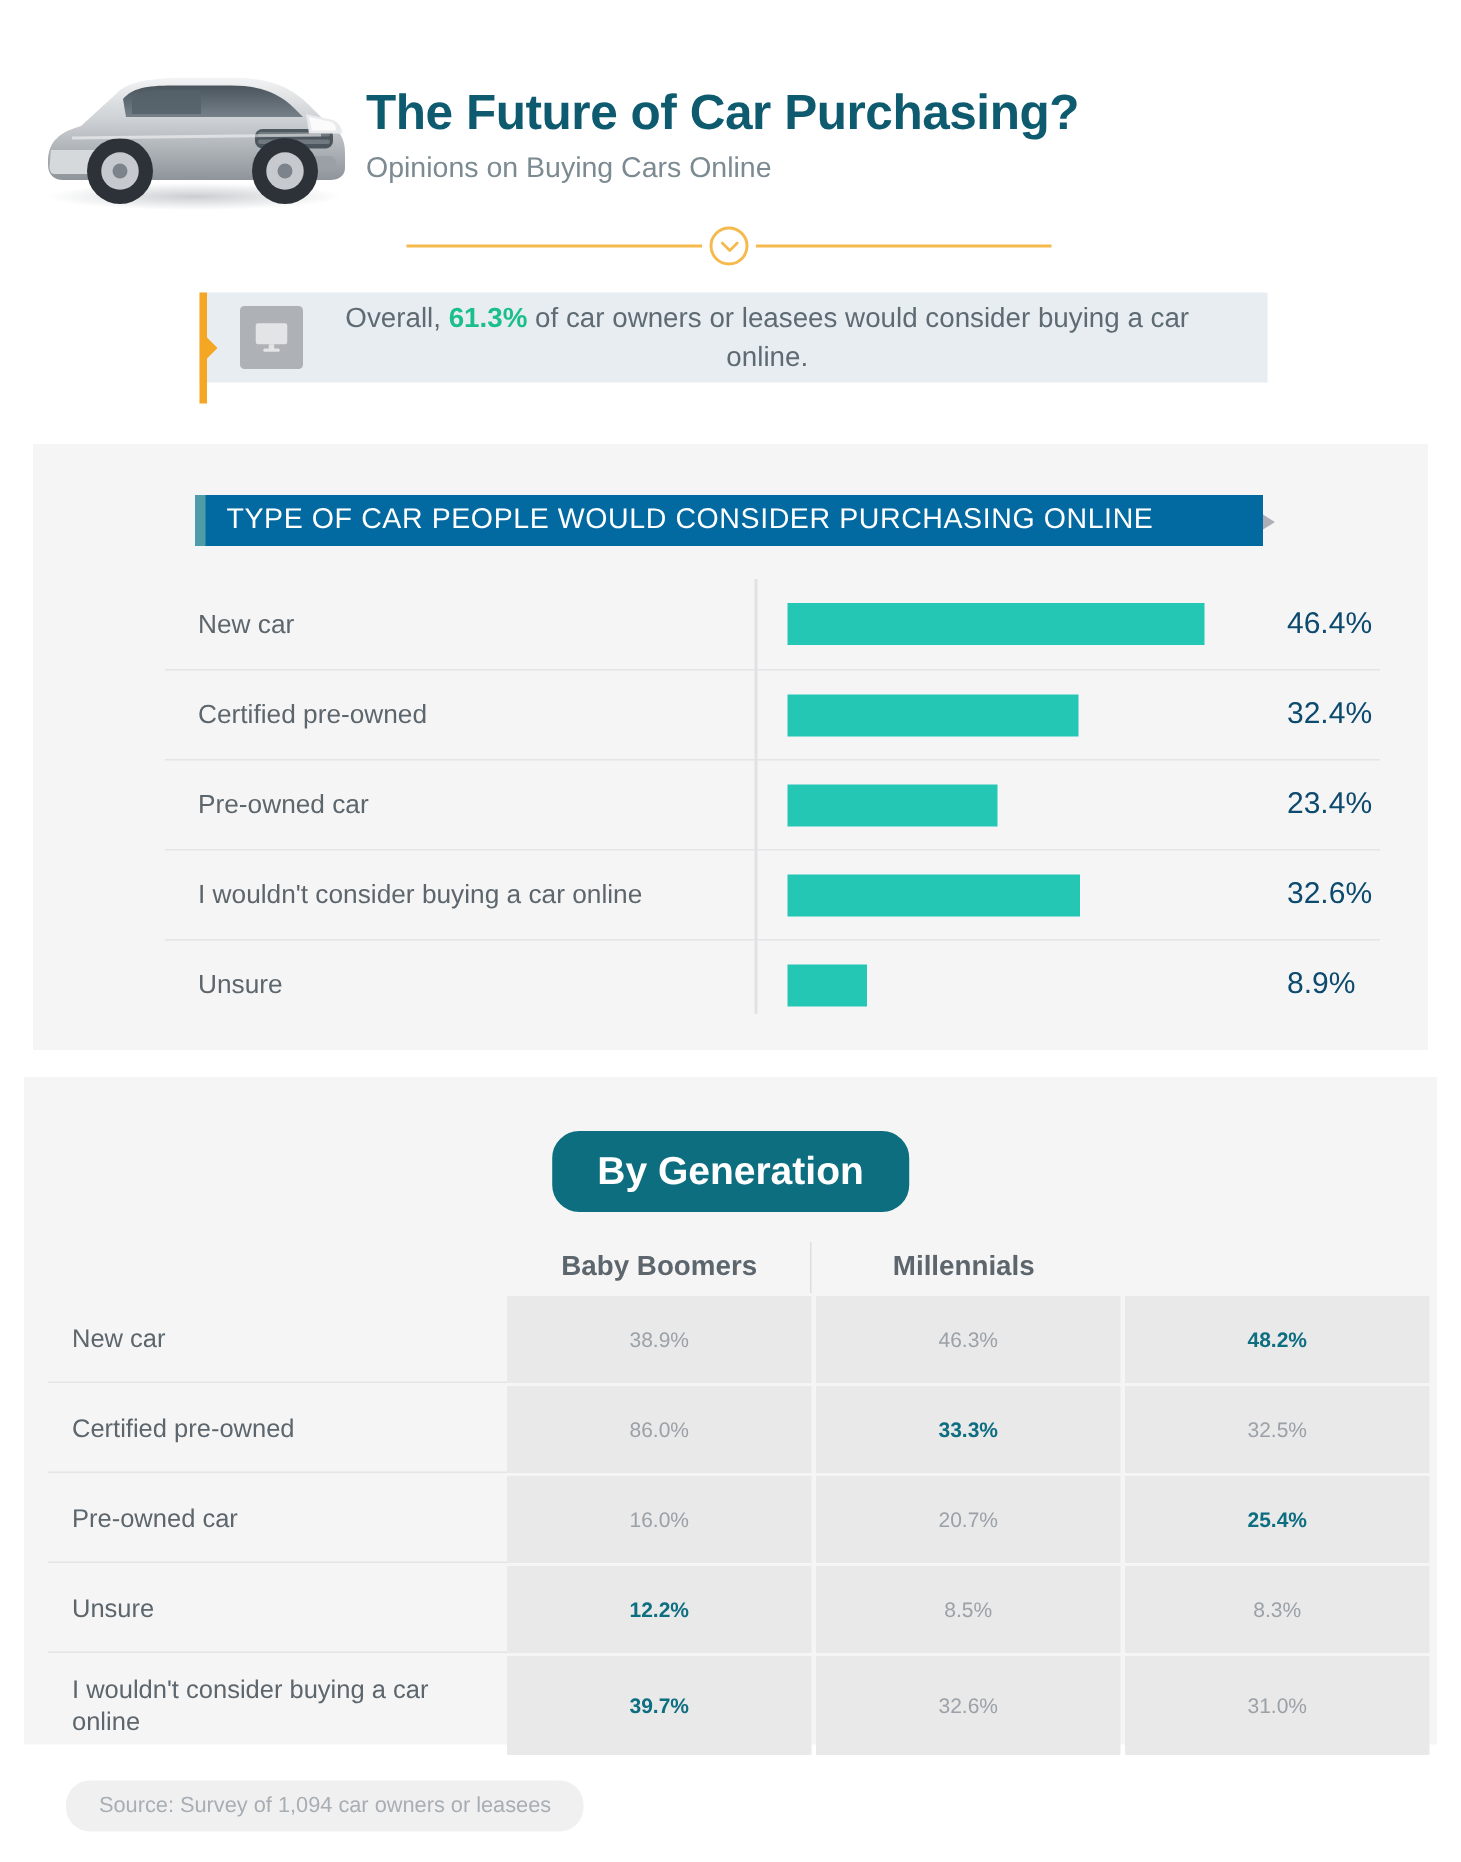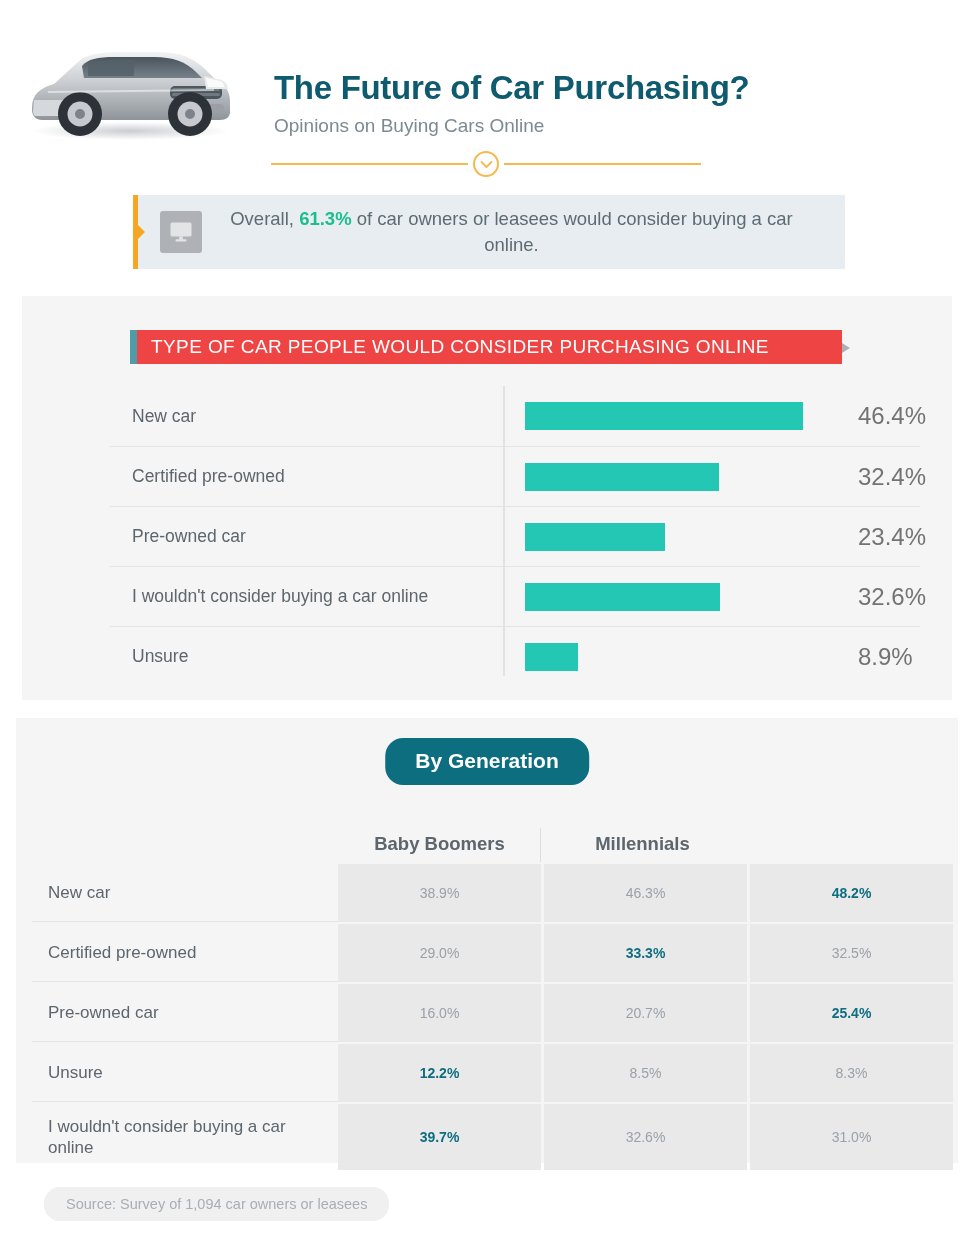--- a/index.html
+++ b/index.html
@@ -11,21 +11,21 @@
     -webkit-font-smoothing: antialiased;
   }
   .page { position: relative; width: 974px; height: 1241px; overflow: hidden; }
 
   
   .header { position: relative; height: 180px; }
   .car-illustration {
     position: absolute; left: 18px; top: 32px;
     width: 220px; height: 110px;
   }
-  .title-block { position: absolute; left: 274px; top: 57px; margin-top: 13px; }
+  .title-block { position: absolute; left: 244px; top: 57px; }
   .main-title {
     font-size: 33px; font-weight: bold; color: #0E5A6E;
     letter-spacing: -0.3px; line-height: 1.12;
   }
   .sub-title {
     font-size: 19px; color: #7C8A92; margin-top: 8px; letter-spacing: 0px;
   }
   .divider-row {
     position: absolute; left: 271px; top: 150px;
     width: 430px; height: 28px;
@@ -36,21 +36,21 @@
     width: 26px; height: 26px; border-radius: 50%;
     border: 2px solid #F6B94D; background: #ffffff;
     display: flex; align-items: center; justify-content: center;
     margin: 0 5px; flex: 0 0 auto;
   }
   .divider-badge svg { display: block; }
 
   
   .callout {
     position: absolute; left: 133px; top: 195px;
-    width: 712px; height: 74px;
+    width: 712px; height: 60px;
     background: #E8EDF1;
     display: flex; align-items: center;
   }
   .callout-accent {
     position: absolute; left: 0; top: 0; width: 5px; height: 74px;
     background: #F5A623;
   }
   .callout-accent::after {
     content: ""; position: absolute; left: 5px; top: 30px;
     width: 0; height: 0;
@@ -69,21 +69,21 @@
   .callout-text b { color: #1BBF8C; font-weight: bold; }
 
   
   .chart-panel {
     position: absolute; left: 22px; top: 296px;
     width: 930px; height: 404px; background: #F5F5F6;
   }
   .chart-title-bar {
     position: absolute; left: 108px; top: 34px;
     width: 712px; height: 34px;
-    background: #ef4444; display: flex; align-items: center;
+    background: #0369a1; display: flex; align-items: center;
   }
   .chart-title-bar::after {
     content: ""; position: absolute; right: -8px; top: 13px;
     width: 0; height: 0;
     border-top: 5px solid transparent; border-bottom: 5px solid transparent;
     border-left: 8px solid #ACAFB5;
   }
   .chart-title-accent {
     width: 7px; height: 34px; background: #4E9CA8; flex: 0 0 auto;
   }
@@ -101,36 +101,36 @@
     flex: 0 0 auto;
   }
   .chart-row .bartrack {
     width: 295px; flex: 0 0 auto; position: relative; height: 60px;
   }
   .chart-row .bar {
     position: absolute; left: 0; top: 16px; height: 28px;
     background: #24C6B4;
   }
   .chart-row .barvalue {
-    font-size: 24px; color: #737373; padding-left: 38px; flex: 0 0 auto;
+    font-size: 20px; color: #0c4a6e; padding-left: 38px; flex: 0 0 auto;
   }
   .axis-line {
     position: absolute; left: 503px; top: 386px; width: 2px; height: 290px;
     background: #E2E2E4;
   }
 
   
   .gen-panel {
     position: absolute; left: 16px; top: 718px;
     width: 942px; height: 445px; background: #F5F5F6;
   }
   .gen-badge {
-    position: absolute; left: 50%; transform: translateX(-50%); top: 16px;
+    position: absolute; left: 50%; transform: translateX(-50%); top: 32px;
     background: #0D6E80; color: #ffffff;
-    font-size: 21px; font-weight: bold;
+    font-size: 26px; font-weight: bold;
     padding: 11px 30px 12px; border-radius: 22px;
     border: 4px solid #F5F5F6;
     box-shadow: 0 0 0 4px #F5F5F6;
   }
 
   .table { position: absolute; left: 16px; top: 94px; width: 916px; }
   .thead { display: flex; height: 52px; align-items: flex-end; }
   .th-spacer { width: 306px; flex: 0 0 auto; }
   .th {
     width: 203px; flex: 0 0 auto; text-align: center;
@@ -300,21 +300,21 @@
         </div>
       <div id="table-body">
           <div class="trow">
             <div class="td-label">New car</div>
             <div class="td">38.9%</div>
             <div class="td">46.3%</div>
             <div class="td hl">48.2%</div>
           </div>
           <div class="trow">
             <div class="td-label">Certified pre-owned</div>
-            <div class="td">29.0%</div>
+            <div class="td">86.0%</div>
             <div class="td hl">33.3%</div>
             <div class="td">32.5%</div>
           </div>
           <div class="trow">
             <div class="td-label">Pre-owned car</div>
             <div class="td">16.0%</div>
             <div class="td">20.7%</div>
             <div class="td hl">25.4%</div>
           </div>
           <div class="trow">

